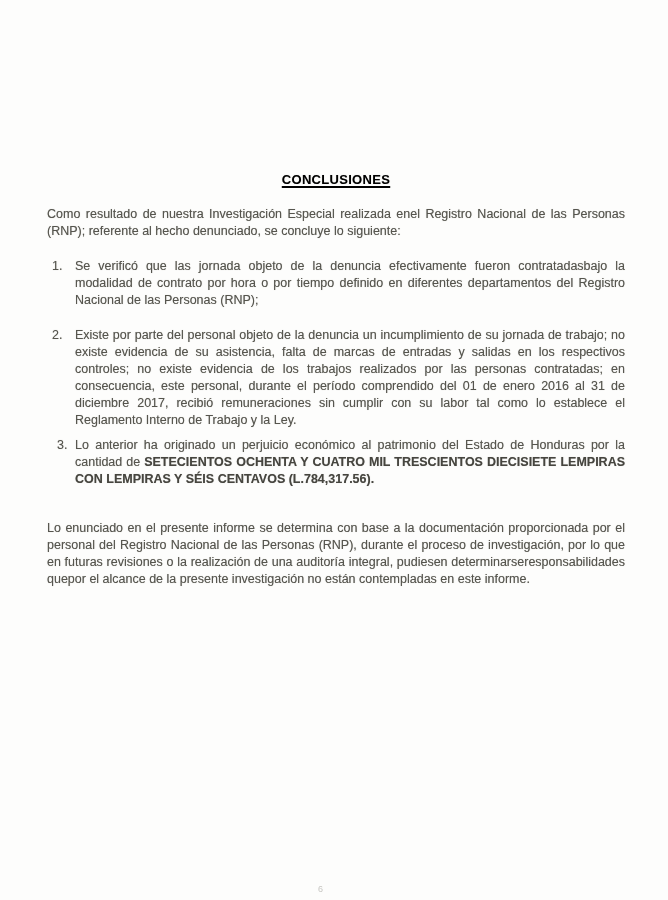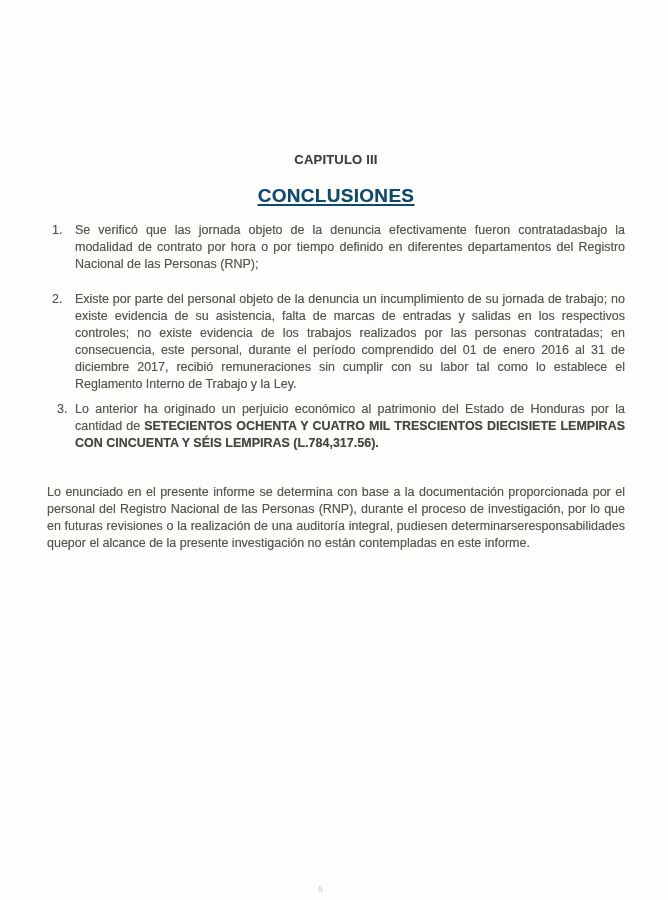--- a/index.html
+++ b/index.html
@@ -22,25 +22,25 @@
     margin: 0;
     font-size: 13px;
     font-weight: 700;
     letter-spacing: 0.2px;
     text-align: center;
     color: #403f3b;
     line-height: 16px;
   }
   .section-title {
     margin: 20px 0 0 0;
-    font-size: 19px;
+    font-size: 13px;
     font-weight: 700;
     letter-spacing: 0.3px;
     text-align: center;
-    color: #0c4a6e;
+    color: #000000;
     line-height: 16px;
     text-decoration: underline;
     text-decoration-thickness: 1.5px;
     text-underline-offset: 2px;
   }
   .intro {
     margin: 18px 0 0 0;
     text-align: justify;
   }
   .conclusions-list { margin: 15px 0 0 0; }
@@ -63,41 +63,41 @@
     line-height: 10px;
     color: #c7c6c2;
     text-shadow: none;
   }
 </style>
 </head>
 <body>
 
 <div class="page">
 
-  <h1 class="chapter-title">CAPITULO III</h1>
 
   <h2 class="section-title">CONCLUSIONES</h2>
 
+  <p class="intro">Como resultado de nuestra Investigación Especial realizada enel Registro Nacional de las Personas (RNP); referente al hecho denunciado, se  concluye lo siguiente:</p>
 
   <div class="conclusions-list">
 
     <div class="list-item item-1">
       <span class="item-number">1.</span>
       <span class="item-text">Se verificó que las jornada objeto de la denuncia efectivamente fueron contratadasbajo la modalidad de contrato por hora o por tiempo definido en diferentes departamentos del Registro Nacional de las Personas (RNP);</span>
     </div>
 
     <div class="list-item item-2">
       <span class="item-number">2.</span>
       <span class="item-text">Existe por parte del personal objeto de la denuncia un incumplimiento de su jornada de trabajo; no existe evidencia de su asistencia, falta de  marcas de entradas y salidas en los respectivos controles; no existe evidencia  de los trabajos realizados por las personas contratadas; en consecuencia, este personal, durante el período comprendido del 01 de enero 2016 al 31 de diciembre 2017,  recibió remuneraciones sin cumplir con su labor tal como lo establece el Reglamento Interno de Trabajo y la Ley.</span>
     </div>
 
     <div class="list-item item-3">
       <span class="item-number">3.</span>
       <span class="item-text">
-        <span>Lo anterior ha originado un perjuicio económico al patrimonio del Estado de Honduras por la cantidad de </span><span class="amount-bold">SETECIENTOS OCHENTA Y CUATRO MIL TRESCIENTOS DIECISIETE  LEMPIRAS CON CINCUENTA Y SÉIS LEMPIRAS (L.784,317.56).</span>
+        <span>Lo anterior ha originado un perjuicio económico al patrimonio del Estado de Honduras por la cantidad de </span><span class="amount-bold">SETECIENTOS OCHENTA Y CUATRO MIL TRESCIENTOS DIECISIETE  LEMPIRAS CON LEMPIRAS Y SÉIS CENTAVOS (L.784,317.56).</span>
       </span>
     </div>
 
   </div>
 
   <p class="closing">Lo enunciado en el presente informe se determina con base a la documentación proporcionada por el personal del Registro Nacional de las Personas (RNP), durante el proceso de investigación, por lo que en futuras revisiones o la realización de una auditoría integral, pudiesen determinarseresponsabilidades quepor el alcance de la presente investigación no están contempladas en este informe.</p>
 
   <div class="page-number">6</div>
 
 </div>

